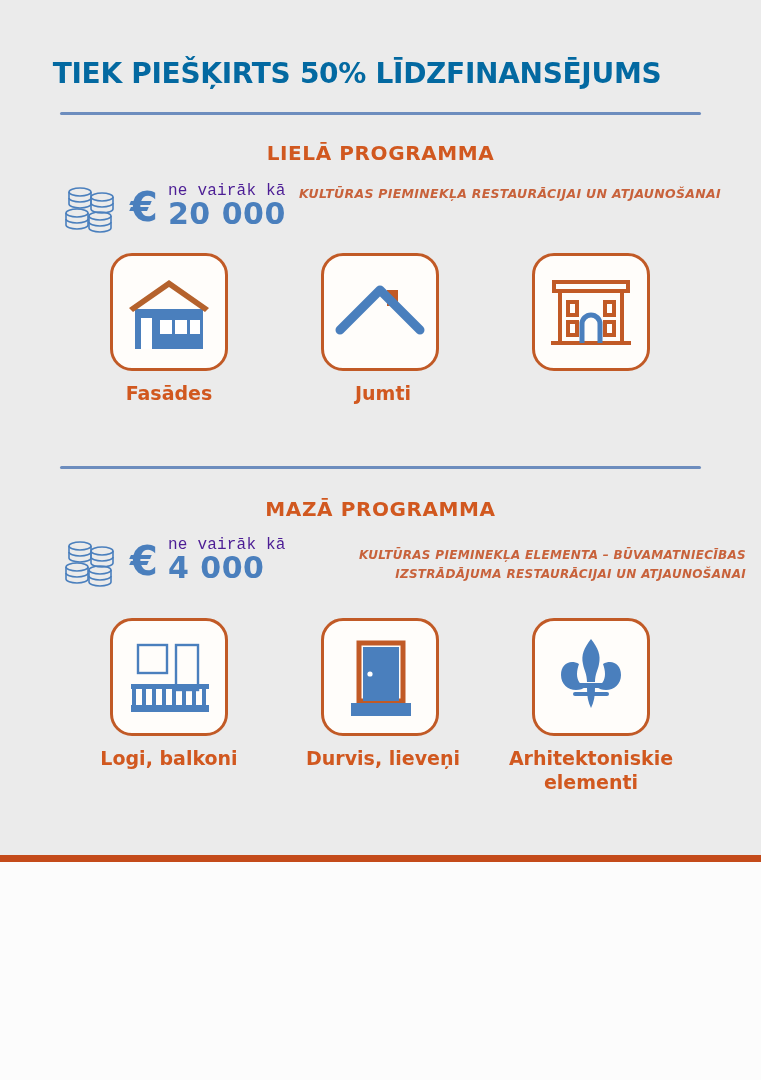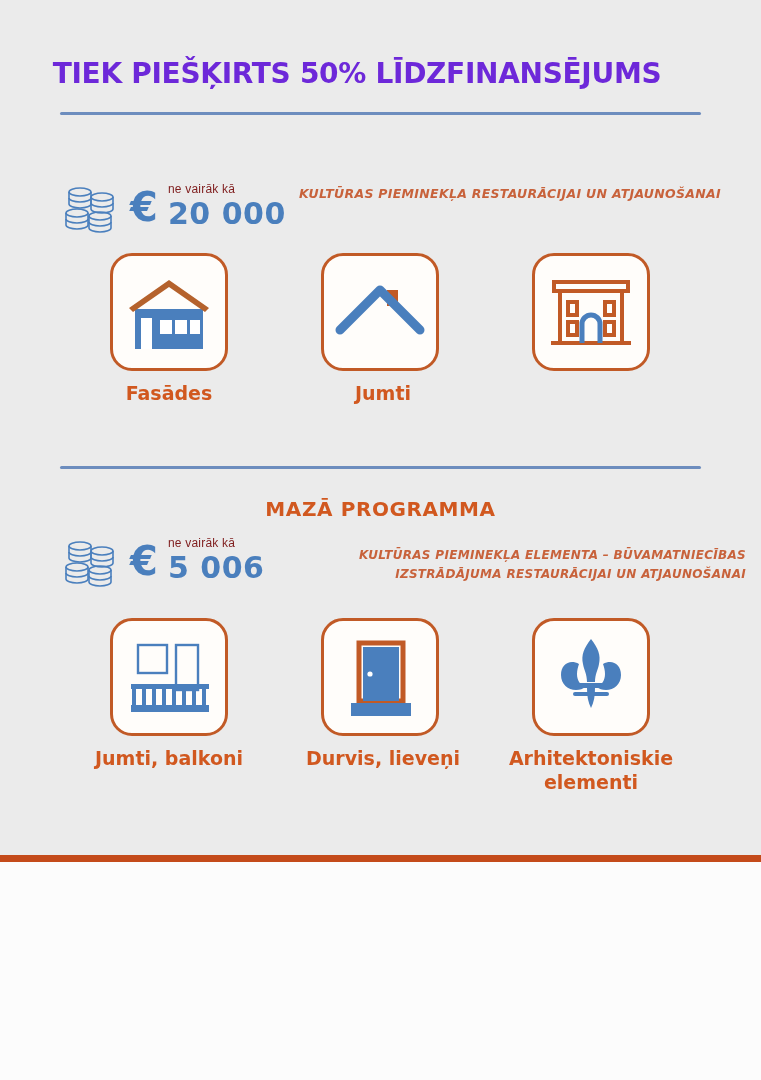--- a/index.html
+++ b/index.html
@@ -9,21 +9,21 @@
     font-family:"Liberation Sans", sans-serif;
     overflow:hidden;
   }
   .page{position:relative;width:761px;height:1080px;background:#ebebeb;}
 
   
   .title{
     position:absolute;left:0;top:57px;width:714px;
     text-align:center;
     font-size:28px;font-weight:bold;letter-spacing:-0.3px;
-    color:#6d28d9;
+    color:#0369a1;
     font-family:"DejaVu Sans", sans-serif;
   }
   .rule{
     position:absolute;left:60px;width:641px;height:3px;
     background:#6d8dbe;border-radius:2px;
   }
   .rule.r1{top:112px;}
   .rule.r2{top:466px;}
 
   .section-title{
@@ -41,21 +41,21 @@
   .ar2{top:536px;}
 
   .coins{position:absolute;left:62px;top:4px;width:62px;height:48px;}
   .euro{
     position:absolute;left:130px;top:2px;
     font-size:40px;font-weight:bold;color:#4a7fbd;
     font-family:"DejaVu Sans", sans-serif;line-height:46px;
   }
   .cap{
     position:absolute;left:168px;top:0px;
-    font-size:12px;color:#7f1d1d;letter-spacing:0.2px;
+    font-size:16px;color:#4c1d95;letter-spacing:0.2px;font-family:Liberation Mono, monospace;
   }
   .amt{
     position:absolute;left:168px;top:14px;
     font-size:30px;font-weight:bold;color:#4a7fbd;
     letter-spacing:0.5px;
     font-family:"DejaVu Sans", sans-serif;
   }
   .purpose{
     position:absolute;top:2px;left:290px;width:440px;
     text-align:center;
@@ -101,20 +101,21 @@
   }
 </style>
 </head>
 <body>
 
 <div class="page">
 
   <div class="title">TIEK PIEŠĶIRTS 50% LĪDZFINANSĒJUMS</div>
   <div class="rule r1"></div>
 
+  <div class="section-title st-big">LIELĀ PROGRAMMA</div>
 
   <div class="amount-row ar1">
     <div class="coins">
       <svg width="62" height="48" viewBox="0 0 62 48">
         <g fill="none" stroke="#4a7fbd" stroke-width="1.6">
           <ellipse cx="18" cy="6" rx="11" ry="4"></ellipse>
           <path d="M7 6v6c0 2.2 4.9 4 11 4s11-1.8 11-4V6"></path>
           <path d="M7 12v6c0 2.2 4.9 4 11 4s11-1.8 11-4v-6"></path>
           <ellipse cx="40" cy="11" rx="11" ry="4"></ellipse>
           <path d="M29 11v6c0 2.2 4.9 4 11 4s11-1.8 11-4v-6"></path>
@@ -193,21 +194,21 @@
           <path d="M4 27v6c0 2.2 4.9 4 11 4s11-1.8 11-4v-6"></path>
           <path d="M4 33v6c0 2.2 4.9 4 11 4s11-1.8 11-4v-6"></path>
           <ellipse cx="38" cy="30" rx="11" ry="4"></ellipse>
           <path d="M27 30v6c0 2.2 4.9 4 11 4s11-1.8 11-4v-6"></path>
           <path d="M27 36v6c0 2.2 4.9 4 11 4s11-1.8 11-4v-6"></path>
         </g>
       </svg>
     </div>
     <div class="euro">€</div>
     <div class="cap">ne vairāk kā</div>
-    <div class="amt">5 006</div>
+    <div class="amt">4 000</div>
     <div class="purpose small">KULTŪRAS PIEMINEKĻA ELEMENTA – BŪVAMATNIECĪBAS IZSTRĀDĀJUMA RESTAURĀCIJAI UN ATJAUNOŠANAI</div>
   </div>
 
   <div class="cards c2">
     <div class="card p1">
       <div class="ico">
         <svg width="112" height="112" viewBox="0 0 112 112">
           <rect x="25" y="24" width="29" height="28" fill="none" stroke="#4a7fbd" stroke-width="2.4"></rect>
           <rect x="63" y="24" width="22" height="45" fill="none" stroke="#4a7fbd" stroke-width="2.4"></rect>
           <rect x="18" y="63" width="78" height="5" fill="#4a7fbd"></rect>
@@ -242,21 +243,21 @@
             <path d="M56 18 c-7 9 -10 16 -8 25 c1 6 4 10 4 18 h8 c0-8 3-12 4-18 c2-9 -1-16 -8-25 z"></path>
             <path d="M44 43 c-9 -5 -18 0 -18 11 c0 9 7 15 15 15 c4 0 7 -1 9 -3 c-5 -2 -8 -7 -8 -13 c0 -4 1 -7 2 -10 z"></path>
             <path d="M68 43 c9 -5 18 0 18 11 c0 9 -7 15 -15 15 c-4 0 -7 -1 -9 -3 c5 -2 8 -7 8 -13 c0 -4 -1 -7 -2 -10 z"></path>
             <rect x="34" y="62" width="44" height="5" rx="2"></rect>
             <rect x="38" y="71" width="36" height="4" rx="2"></rect>
             <path d="M52 67 c0 8 1 14 4 20 c3 -6 4 -12 4 -20 z"></path>
           </g>
         </svg>
       </div>
     </div>
-    <div class="card-label p1">Jumti, balkoni</div>
+    <div class="card-label p1">Logi, balkoni</div>
     <div class="card-label p2">Durvis, lieveņi</div>
     <div class="card-label p3">Arhitektoniskie elementi</div>
   </div>
 
   <div class="orange-bar"></div>
   <div class="footer">
 
     <div class="tl-top" style="left:284px;"></div>
 
   </div>

